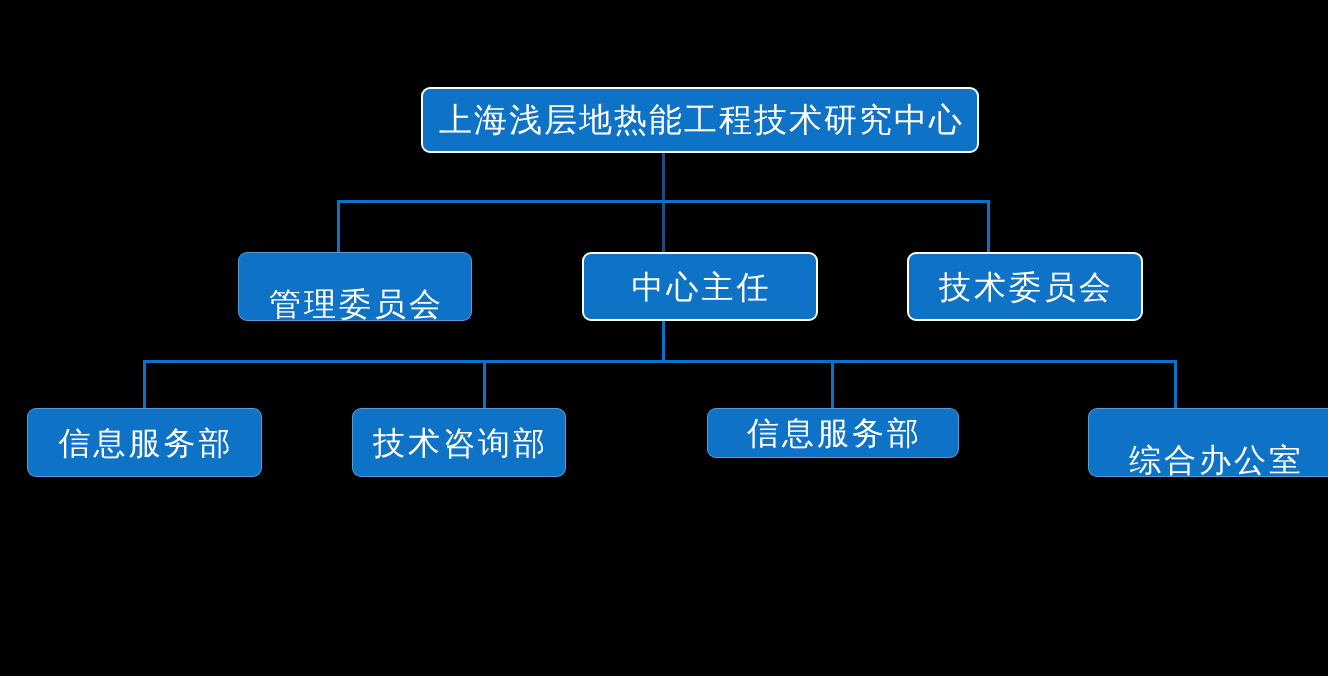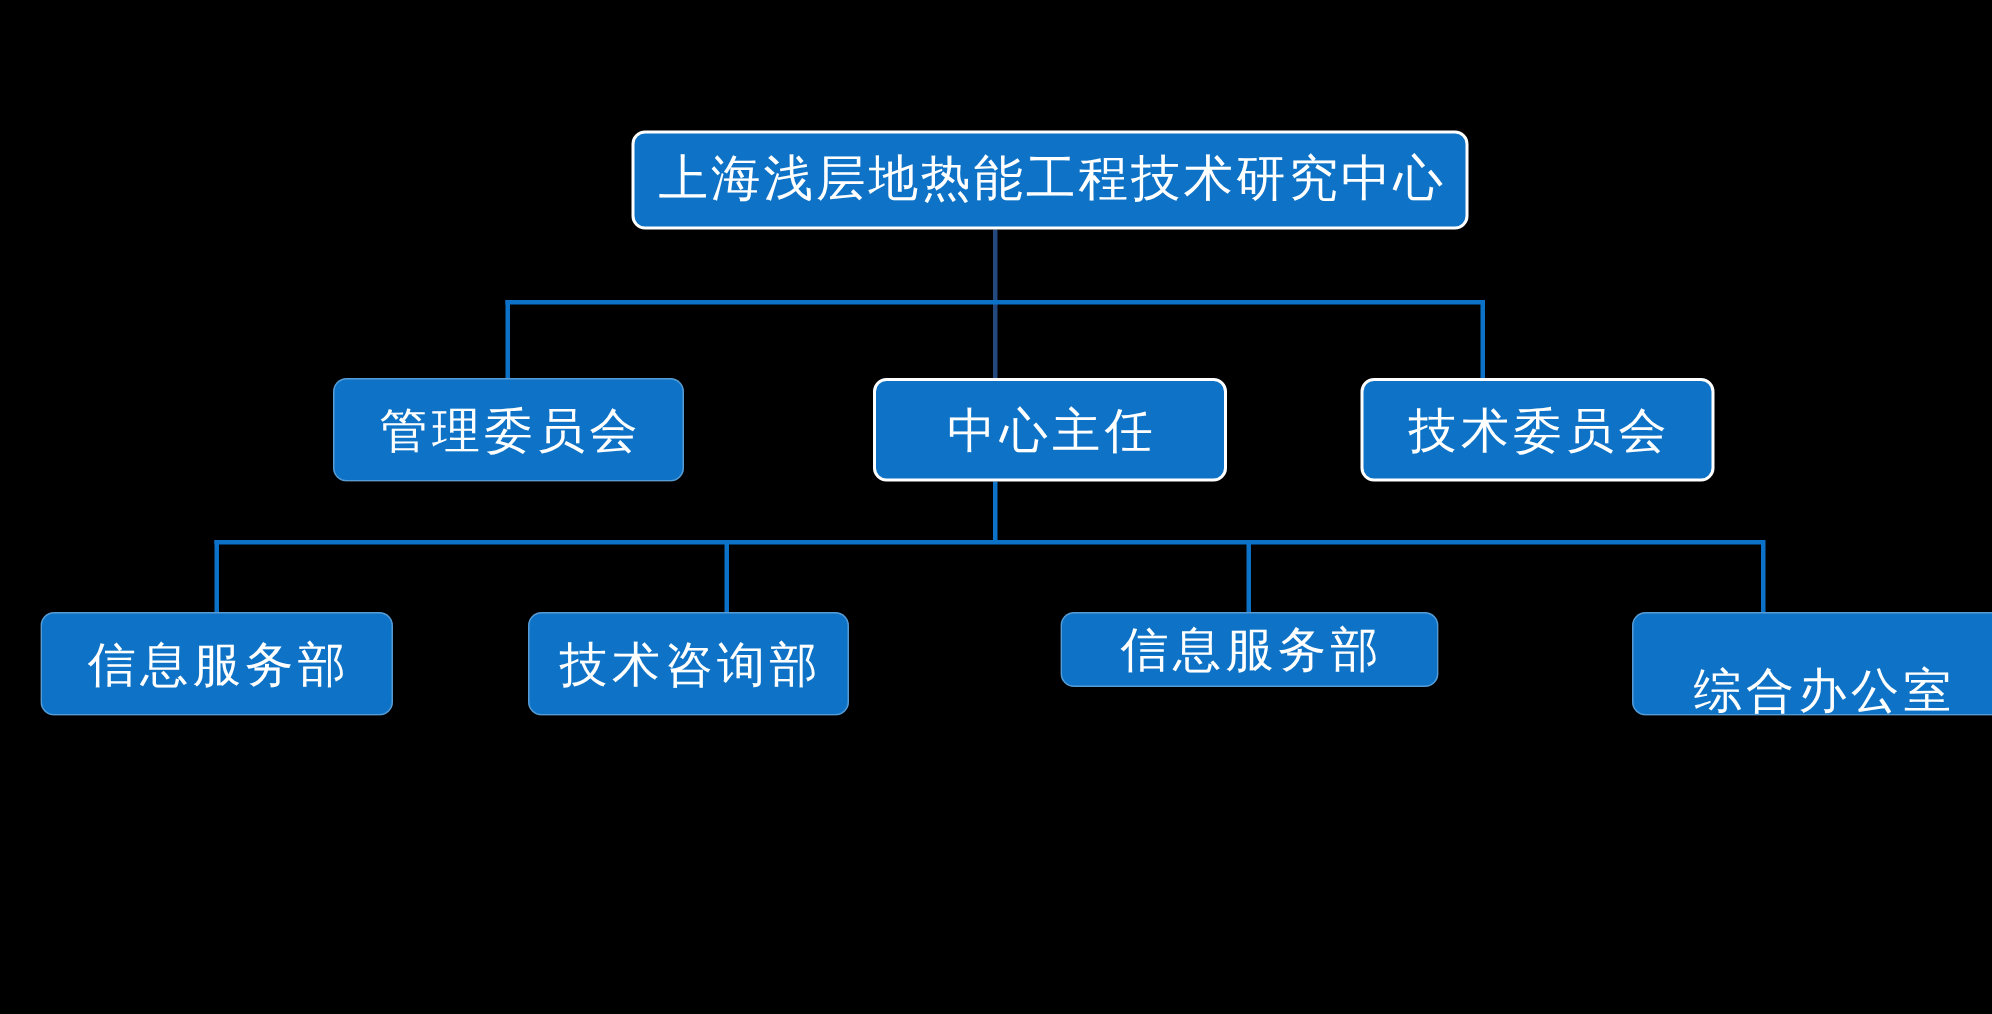--- a/index.html
+++ b/index.html
@@ -41,21 +41,21 @@
     position: absolute;
     background: #0C72C8;
   }
   .line.dark {
     background: #24497E;
   }
 
   
   #root-box      { left: 385px;  top: 87px;  width: 558px; height: 66px; }
   #root-box .label { font-size: 33px; letter-spacing: 2px; }
-  #mgmt-box      { left: 222px;  top: 252px; width: 234px; height: 69px; }
+  #mgmt-box      { left: 238px;  top: 252px; width: 234px; height: 69px; align-items: flex-end; }
   #director-box  { left: 546px;  top: 252px; width: 236px; height: 69px; }
   #techcom-box   { left: 871px;  top: 252px; width: 236px; height: 69px; }
   #rd-box        { left: 27px;   top: 408px; width: 235px; height: 69px; }
   #consult-box   { left: 352px;  top: 408px; width: 214px; height: 69px; }
   #info-box      { left: 707px;  top: 408px; width: 252px; height: 50px; }
   #office-box    { left: 1088px; top: 408px; width: 254px; height: 69px; align-items: flex-end; }
 
   
   #v-root-center   { left: 662px;  top: 153px; width: 3px;    height: 99px; }  
   #h-level1        { left: 337px;  top: 200px; width: 653px;  height: 3px;  }

